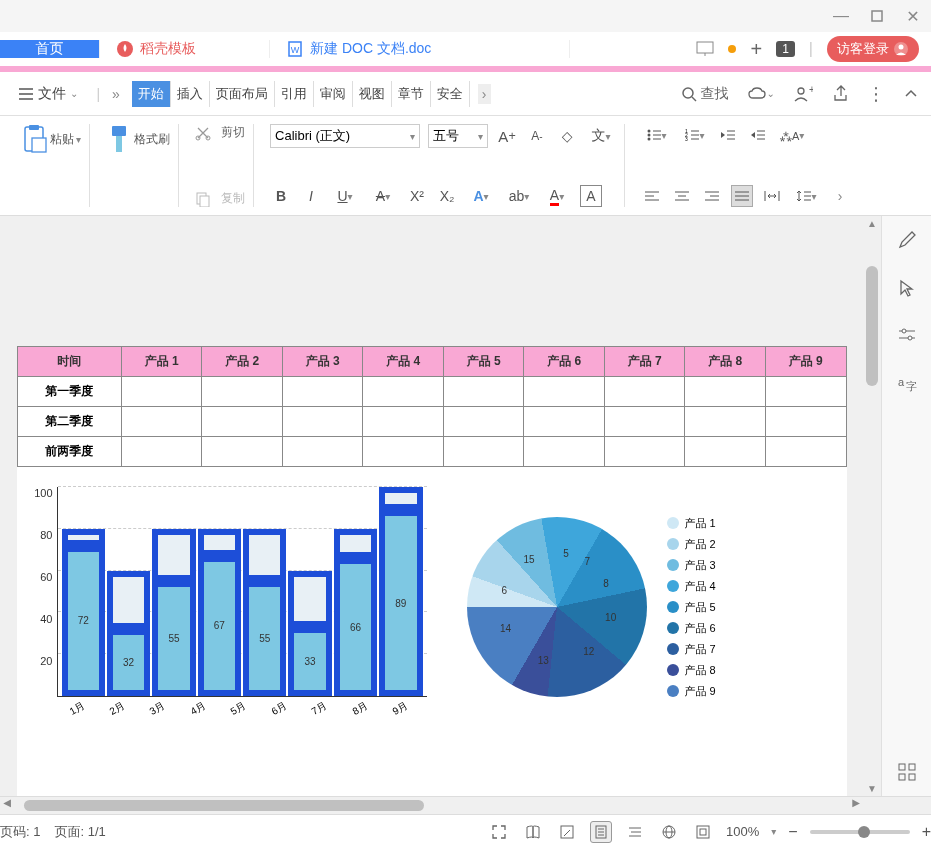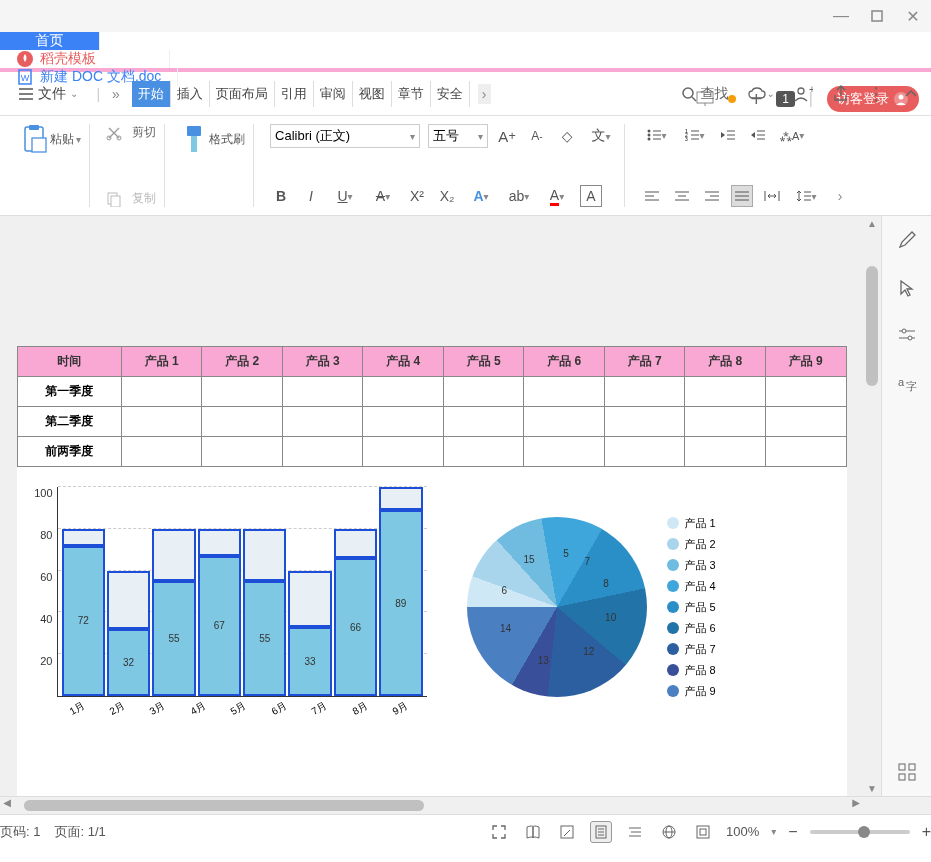--- a/index.html
+++ b/index.html
@@ -3,21 +3,21 @@
 <meta charset="utf-8">
 <style>
 * { box-sizing: border-box; margin: 0; padding: 0; font-family: "Microsoft YaHei", sans-serif; }
 body { width: 931px; height: 862px; background: #fff; overflow: hidden; position: relative; }
 
 
 .titlebar { height: 32px; background: #f5f5f5; display: flex; justify-content: flex-end; align-items: center; padding: 0 10px; gap: 20px; }
 .win-btn { width: 16px; height: 16px; color: #888; cursor: pointer; display:flex; align-items:center; justify-content:center; }
 
 
-.tabs-row { height: 40px; background: #fff; border-bottom: 4px solid #f9a8d4; display: flex; align-items: flex-start; flex-direction: column; }
+.tabs-row { height: 40px; background: #fff; border-bottom: 6px solid #f9a8d4; display: flex; align-items: center; }
 .tab { display: flex; align-items: center; padding: 0 16px; font-size: 14px; gap: 6px; border-right: 1px solid #eee; }
 .tab-home { background: #3b82f6; color: #fff; font-weight: 500; width: 100px; justify-content: center; }
 .tab-template { color: #e85d5d; width: 170px; }
 .tab-doc { color: #3b82f6; flex: 1; max-width: 300px; }
 .tab-actions { display: flex; align-items: center; gap: 14px; padding: 0 12px; margin-left: auto; }
 .badge-num { background: #555; color: #fff; border-radius: 3px; padding: 1px 6px; font-size: 12px; }
 .login-btn { background: #e85d5d; color: #fff; border-radius: 14px; padding: 4px 10px; font-size: 13px; display:flex; align-items:center; gap:4px; }
 .dot-orange { width: 8px; height: 8px; background: #f59e0b; border-radius: 50%; }
 
 
@@ -50,21 +50,21 @@
 .data-table th { background: #f9a8d4; color: #333; font-weight: bold; }
 .row-label { font-weight: bold; }
 
 
 .charts-row { display: flex; gap: 40px; margin-top: 20px; padding: 0 10px; }
 .bar-chart { width: 400px; height: 240px; position: relative; }
 .bar-axis-y { position: absolute; left: 0; top: 0; bottom: 30px; width: 30px; display: flex; flex-direction: column; justify-content: space-between; font-size: 11px; color: #333; text-align: right; padding-right: 4px; }
 .bar-plot { position: absolute; left: 30px; right: 0; top: 0; bottom: 30px; border-left: 1px solid #333; border-bottom: 1px solid #333; display: flex; align-items: flex-end; gap: 2px; padding: 0 4px; }
 .bar-grid { position:absolute; left:0; right:0; border-top:1px dashed #ccc; }
 .bar-group { flex: 1; display: flex; flex-direction: column-reverse; align-items: stretch; position: relative; height: 100%; }
-.bar-seg { display: flex; align-items: center; justify-content: center; font-size: 10px; color: #333; border: 2px solid #1d4ed8; }
+.bar-seg { display: flex; align-items: center; justify-content: center; font-size: 10px; color: #333; border: 6px solid #1d4ed8; }
 .bar-seg.main { background: #7ec8e3; }
 .bar-seg.top { background: #e8f0f5; }
 .bar-x { position: absolute; left: 30px; right: 0; bottom: 0; height: 26px; display: flex; gap: 2px; padding: 0 4px; font-size: 10px; }
 .bar-x span { flex: 1; text-align: center; transform: rotate(-30deg); }
 
 .pie-wrap { display: flex; gap: 20px; align-items: center; }
 .pie { width: 180px; height: 180px; border-radius: 50%; position: relative; }
 .pie-label { position: absolute; font-size: 10px; color: #333; transform: translate(-50%, -50%); }
 .legend { display: flex; flex-direction: column; gap: 6px; font-size: 11px; }
 .legend-item { display: flex; align-items: center; gap: 6px; }
@@ -201,43 +201,43 @@
           <rect x="9" y="1" width="10" height="5" fill="#4a90e2" rx="1"></rect>
           <rect x="12" y="14" width="14" height="14" fill="#fff" stroke="#4a90e2" stroke-width="1.3"></rect>
         </svg>
       <div style="display:flex;align-items:center;gap:2px;">
           <span>粘贴</span>
           <span class="chev">▾</span>
         </div>
     </div>
   </div>
   <div class="ribbon-group bordered">
+    <div class="big-icon">
+      <svg width="26" height="30">
+          <rect x="6" y="2" width="14" height="10" fill="#4a90e2" rx="1"></rect>
+          <rect x="10" y="12" width="6" height="16" fill="#7ec8e3"></rect>
+        </svg>
+      <span>格式刷</span>
+    </div>
+  </div>
+  <div class="ribbon-group bordered">
     <div class="rg-row">
       <svg width="16" height="16">
           <path d="M3 3 L13 13 M13 3 L3 13" stroke="#999" stroke-width="1.3"></path>
           <circle cx="3" cy="13" r="2" fill="none" stroke="#999"></circle>
           <circle cx="13" cy="13" r="2" fill="none" stroke="#999"></circle>
         </svg>
       <span>剪切</span>
     </div>
     <div class="rg-row" style="color:#bbb;">
       <svg width="16" height="16">
           <rect x="2" y="2" width="9" height="11" fill="none" stroke="#bbb"></rect>
           <rect x="5" y="5" width="9" height="11" fill="#fff" stroke="#bbb"></rect>
         </svg>
       <span>复制</span>
-    </div>
-  </div>
-  <div class="ribbon-group bordered">
-    <div class="big-icon">
-      <svg width="26" height="30">
-          <rect x="6" y="2" width="14" height="10" fill="#4a90e2" rx="1"></rect>
-          <rect x="10" y="12" width="6" height="16" fill="#7ec8e3"></rect>
-        </svg>
-      <span>格式刷</span>
     </div>
   </div>
   <div class="ribbon-group bordered" style="gap:6px;">
     <div class="row2">
       <div class="font-select">
           <span>Calibri (正文)</span>
           <span class="chev">▾</span>
         </div>
       <div class="size-select">
           <span>五号</span>

